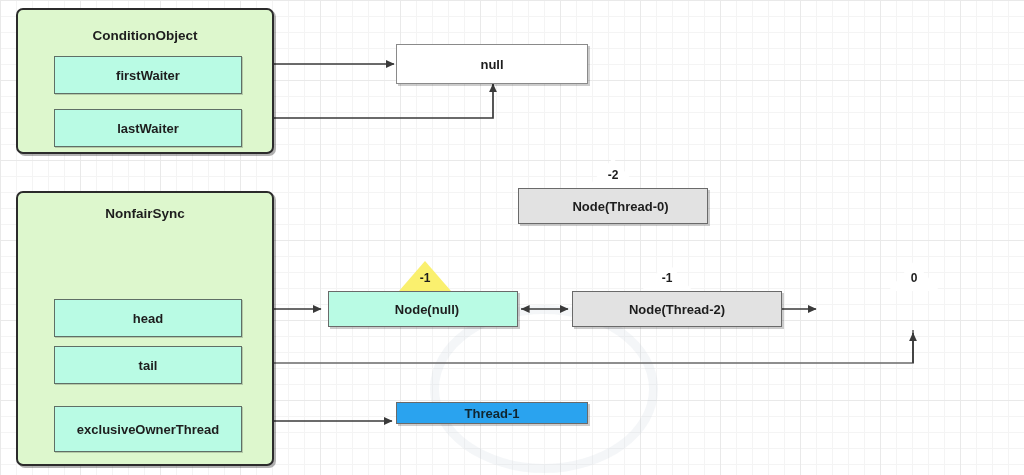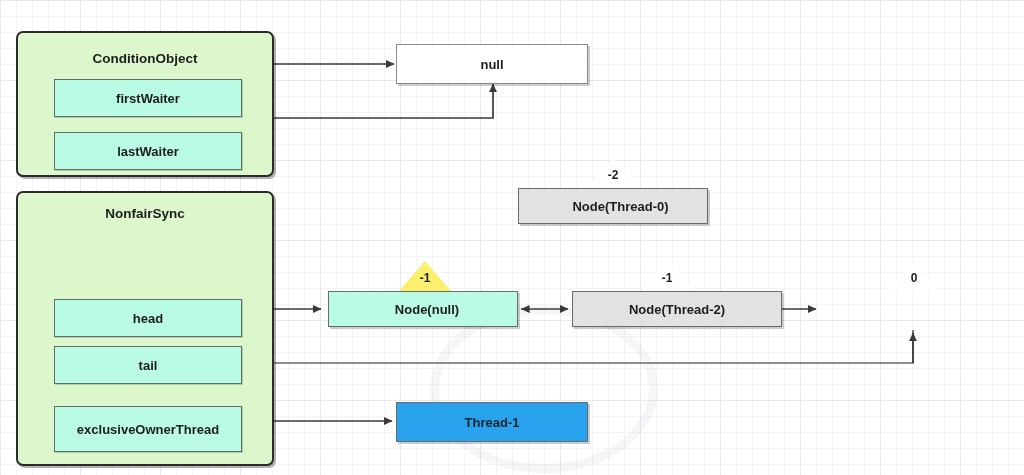--- a/index.html
+++ b/index.html
@@ -111,21 +111,21 @@
     <path d="M521,309 L568,309" fill="none" stroke="#3a3a3a" stroke-width="1.7" marker-end="url(#ah)" marker-start="url(#ahs)"></path>
 
     <path d="M769,309 L816,309" fill="none" stroke="#3a3a3a" stroke-width="1.7" marker-end="url(#ah)" marker-start="url(#ahs)"></path>
 
     <path d="M913,330 L913,363 L248,363" fill="none" stroke="#6a6a6a" stroke-width="1.7" marker-end="url(#ah)"></path>
     <path d="M913,363 L913,333" fill="none" stroke="#3a3a3a" stroke-width="1.7" marker-end="url(#ah)"></path>
 
     <path d="M243,421 L392,421" fill="none" stroke="#3a3a3a" stroke-width="1.7" marker-end="url(#ah)"></path>
   </svg>
 
-  <div class="group" style="left:16px;top:8px;width:258px;height:146px;margin-top:23px;">
+  <div class="group" style="left:16px;top:8px;width:258px;height:146px;">
     <div class="group-title" style="top:18px;">ConditionObject</div>
     <div class="field" style="left:36px;top:99px;width:188px;height:38px;">
       <span>lastWaiter</span>
     </div>
     <div class="field" style="left:36px;top:46px;width:188px;height:38px;">
       <span>firstWaiter</span>
     </div>
   </div>
 
   <div class="group" style="left:16px;top:191px;width:258px;height:275px;">
@@ -171,17 +171,17 @@
   <div class="nodebox nb-gray" style="left:572px;top:291px;width:210px;height:36px;">
     <span>Node(Thread-2)</span>
   </div>
 
   <div class="tri-wrap" style="left:888px;top:261px;width:52px;height:30px;">
     <div class="tri" style="left:0;top:0;border-left:26px solid transparent;border-right:26px solid transparent;border-bottom:30px solid #ffffff;"></div>
     <div class="tri" style="left:-1.6px;top:-1.6px;border-left:27.6px solid transparent;border-right:27.6px solid transparent;border-bottom:31.8px solid #6a6a6a;z-index:-1;"></div>
     <div class="tri-lbl" style="top:10px;">0</div>
   </div>
 
-  <div class="nodebox nb-blue" style="left:396px;top:402px;width:192px;height:40px;text-align:center;">
+  <div class="nodebox nb-blue" style="left:396px;top:402px;width:192px;height:22px;text-align:center;">
     <span>Thread-1</span>
   </div>
 
 </div>
 
 </body></html>

